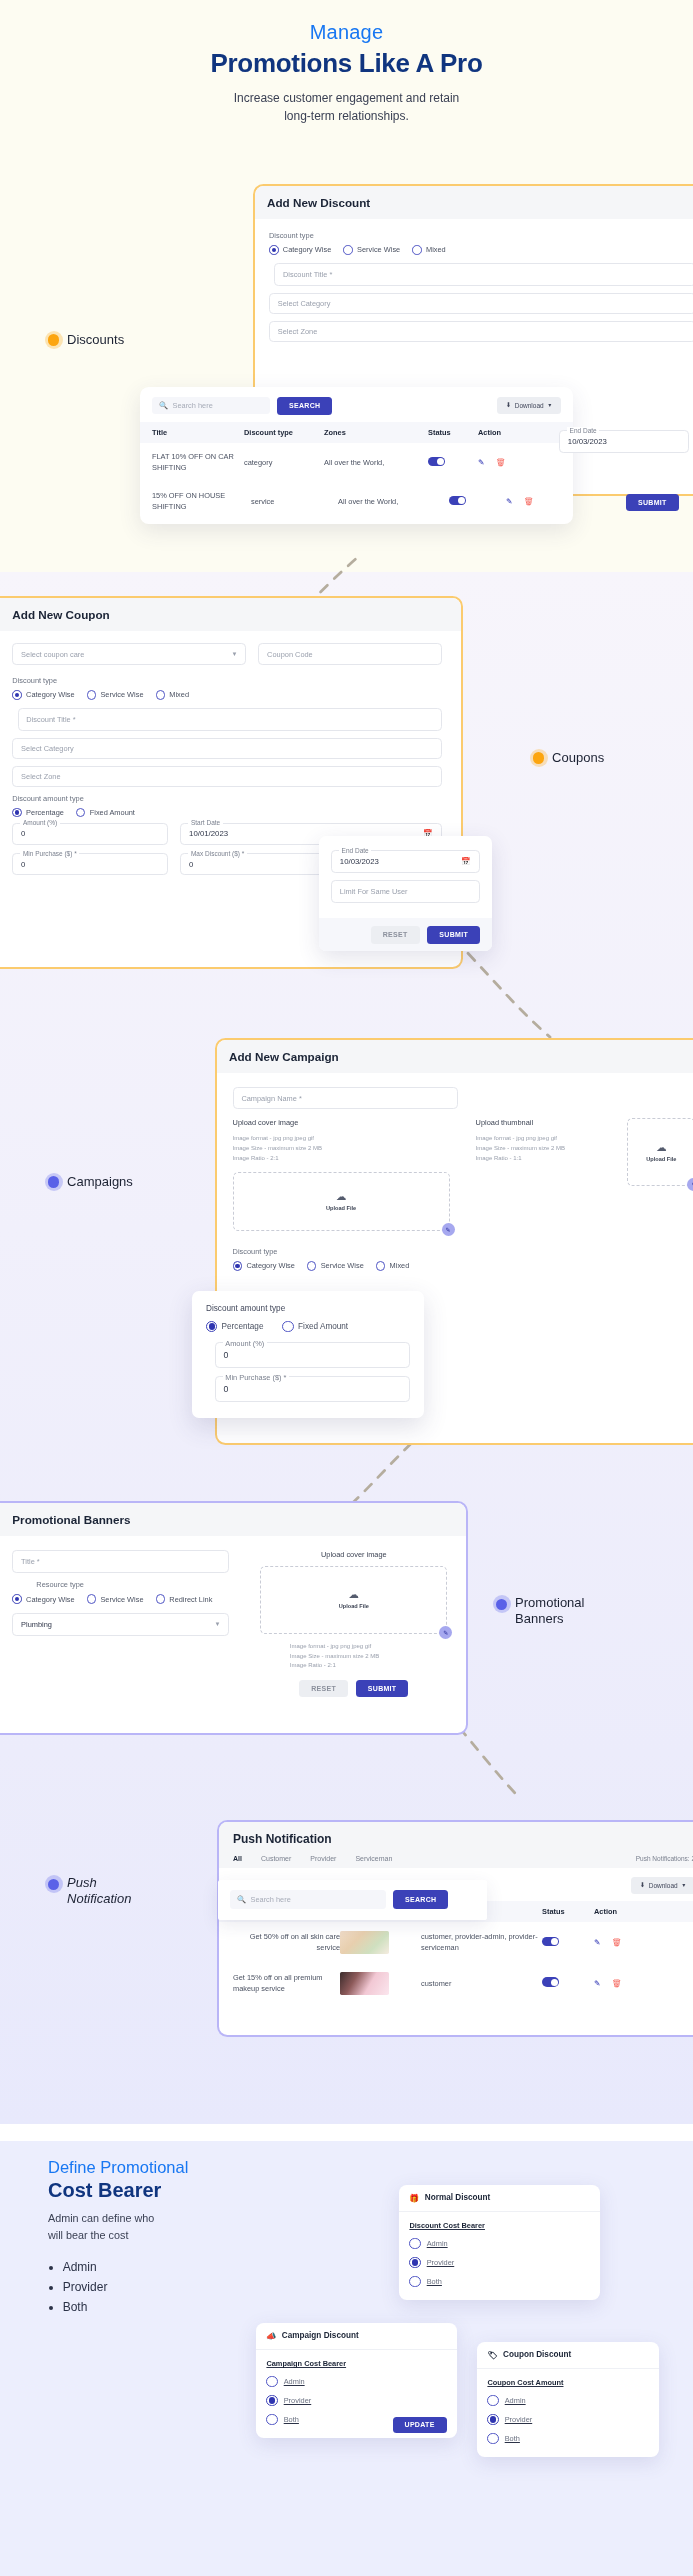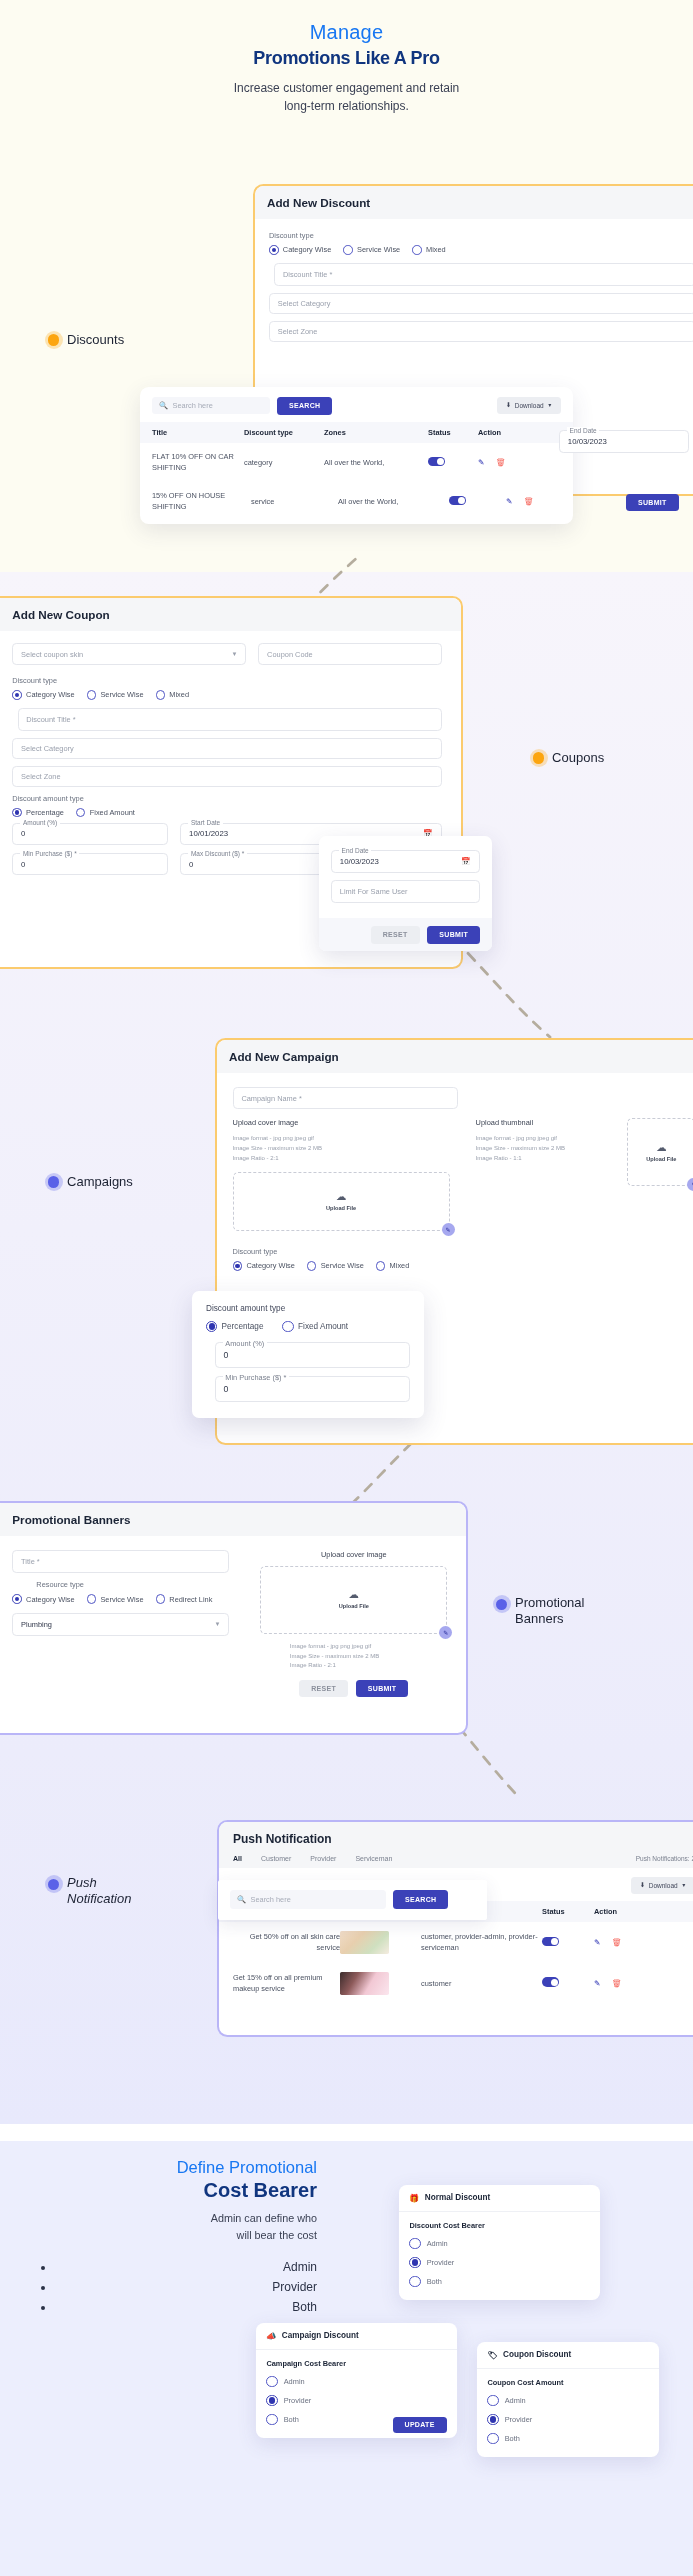--- a/index.html
+++ b/index.html
@@ -20,21 +20,21 @@
   .bg-cream { top: 0; height: 572px; background: #fdfcf2; }
   .bg-lav1 { top: 572px; height: 659px; background: linear-gradient(180deg,#f7f5fb 0%, #f1f0fb 100%); }
   .bg-lav2 { top: 1231px; height: 520px; background: linear-gradient(180deg,#f1f0fb 0%, #ececfb 100%); }
   .bg-lav3 { top: 1751px; height: 373px; background: linear-gradient(180deg,#ececfb 0%, #e8e9fc 100%); }
   .bg-white { top: 2124px; height: 17.3px; background: #ffffff; }
   .bg-lav4 { top: 2141px; height: 435px; background: #eceefd; }
 
   
   .hero { position: absolute; top: 21px; left: 0; width: 693px; text-align: center; z-index: 5; }
   .hero-kicker { font-size: 20px; color: #1877f2; font-weight: 400; letter-spacing: 0.2px; }
-  .hero-title { font-size: 18px; color: #10357f; font-weight: 700; margin-top: 3.5px; letter-spacing: -0.3px; }
+  .hero-title { font-size: 26px; color: #10357f; font-weight: 700; margin-top: 3.5px; letter-spacing: -0.3px; }
   .hero-sub { margin-top: 10.4px; font-size: 12px; line-height: 1.55; color: #3b4154; font-weight: 400; }
 
   
   .card { position: absolute; background: #ffffff; border-radius: 8.7px; z-index: 10; }
   .card-head { font-size: 11.7px; font-weight: 700; color: #1b2436; padding: 10.4px 12px 9.5px 12px; background: #f5f6f8; border-radius: 8.7px 8.7px 0 0; }
   .card-body { padding: 10.4px 12px 12px 12px; background: #fff; }
 
   .frame-yellow { border: 2.6px solid #fbcb6e; border-radius: 10.4px; }
   .frame-purple { border: 2.6px solid #b9b5f7; border-radius: 10.4px; }
 
@@ -95,21 +95,21 @@
   
   .cb-kicker { font-size: 16.5px; color: #1877f2; font-weight: 400; }
   .cb-title { font-size: 20px; color: #10357f; font-weight: 700; margin-top: 1.7px; }
   .cb-sub { font-size: 10.8px; color: #3b4154; margin-top: 8.7px; line-height: 1.5; }
   .cb-list { margin-top: 15.6px; list-style: disc; padding-left: 14.7px; }
   .cb-list li { font-size: 12px; color: #2b3247; line-height: 1.65; }
 
   .mini { position: absolute; background: #fff; border-radius: 7.8px; box-shadow: 0 5.2px 19px rgba(70,70,140,.13); z-index: 20; }
   .mini-h { display: flex; align-items: center; gap: 5.2px; padding: 7.8px 10.4px; font-size: 8.2px; font-weight: 700; color: #1b2436;
             border-bottom: 0.9px solid #eef0f5; }
-  .mini-b { padding: 9.5px 10.4px 11.3px 10.4px; }
+  .mini-b { padding: 9.5px 10.4px 11.3px 10.4px; text-decoration: underline; }
   .mini-b .ttl { font-size: 7.4px; font-weight: 700; color: #1b2436; margin-bottom: 7.8px; }
   .mini-radio { display: flex; align-items: center; gap: 6px; font-size: 7.4px; color: #6a7080; margin-bottom: 7.8px; }
 </style>
 </head>
 <body>
 
 <div class="page">
 
   <div class="bg bg-cream"></div>
   <div class="bg bg-lav1"></div>
@@ -222,21 +222,21 @@
   <div class="marker" style="left:533px; top:750px;">
     <span class="dot dot-y"></span>
     <span class="txt">Coupons</span>
   </div>
 
   <div class="card frame-yellow" style="left:-8.7px; top:596px; width:472px; height:373px; overflow:hidden;">
     <div class="card-head" style="padding-left:19px;">Add New Coupon</div>
     <div class="card-body" style="padding:12px 19px;">
       <div style="display:flex; gap:12px;">
         <div class="field" style="flex:0 0 234px; height:22.5px;">
-          <span>Select coupon skin</span>
+          <span>Select coupon care</span>
           <span class="caret">▼</span>
         </div>
         <div class="field" style="flex:1; height:22.5px;">Coupon Code</div>
       </div>
       <span class="lbl" style="margin-top:3.5px;">Discount type</span>
       <div class="radio-row">
         <label class="radio">
           <span class="rc on"></span>
           <span>Category Wise</span>
         </label>
@@ -504,21 +504,21 @@
   <div style="position:absolute; left:218px; top:1880px; width:269px; background:#fff; z-index:28; padding:10.4px 12px; border-radius:2.6px; box-shadow:0 5.2px 17.3px rgba(60,60,110,.10);">
     <div class="searchbar">
       <div class="searchfield" style="width:156px; height:19px;">
         <span>🔍</span>
         <span>Search here</span>
       </div>
       <div class="btn btn-primary" style="height:19px;">SEARCH</div>
     </div>
   </div>
 
-  <div style="position:absolute; left:40px; top:2158px; width:277px; z-index:12;text-align:right;">
+  <div style="position:absolute; left:48px; top:2158px; width:277px; z-index:12;">
     <div class="cb-kicker">Define Promotional</div>
     <div class="cb-title">Cost Bearer</div>
     <div class="cb-sub">
       <span>Admin can define who</span><br>
       <span>will bear the cost</span>
     </div>
     <ul class="cb-list">
       <li>Admin</li>
       <li>Provider</li>
       <li>Both</li>

